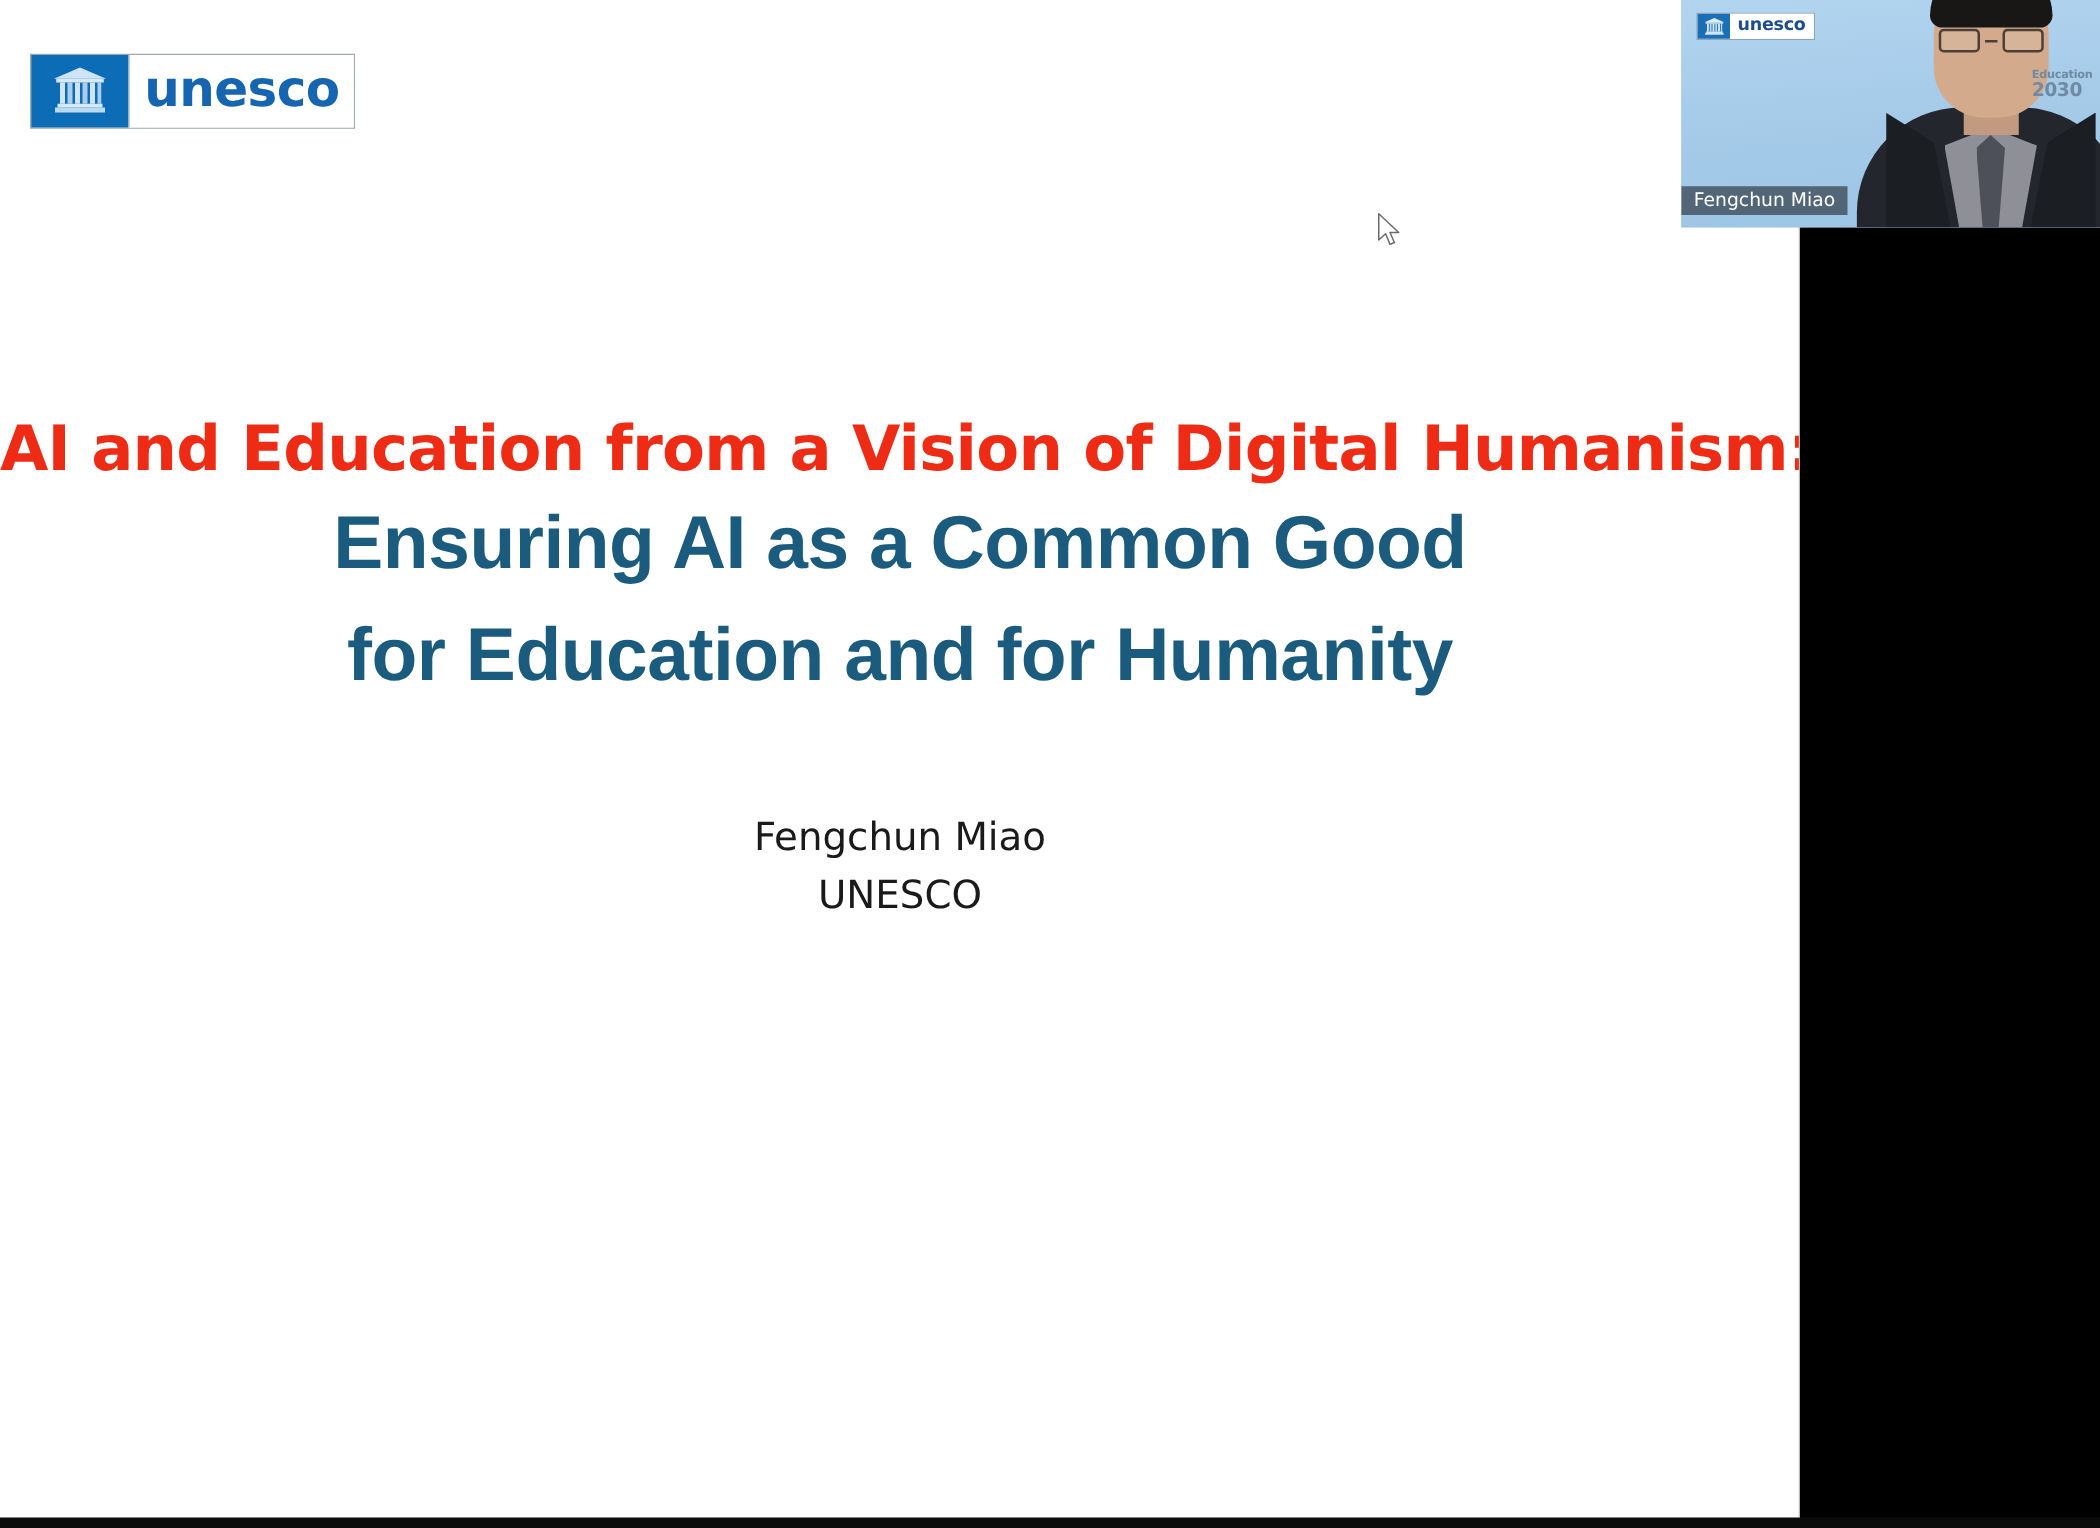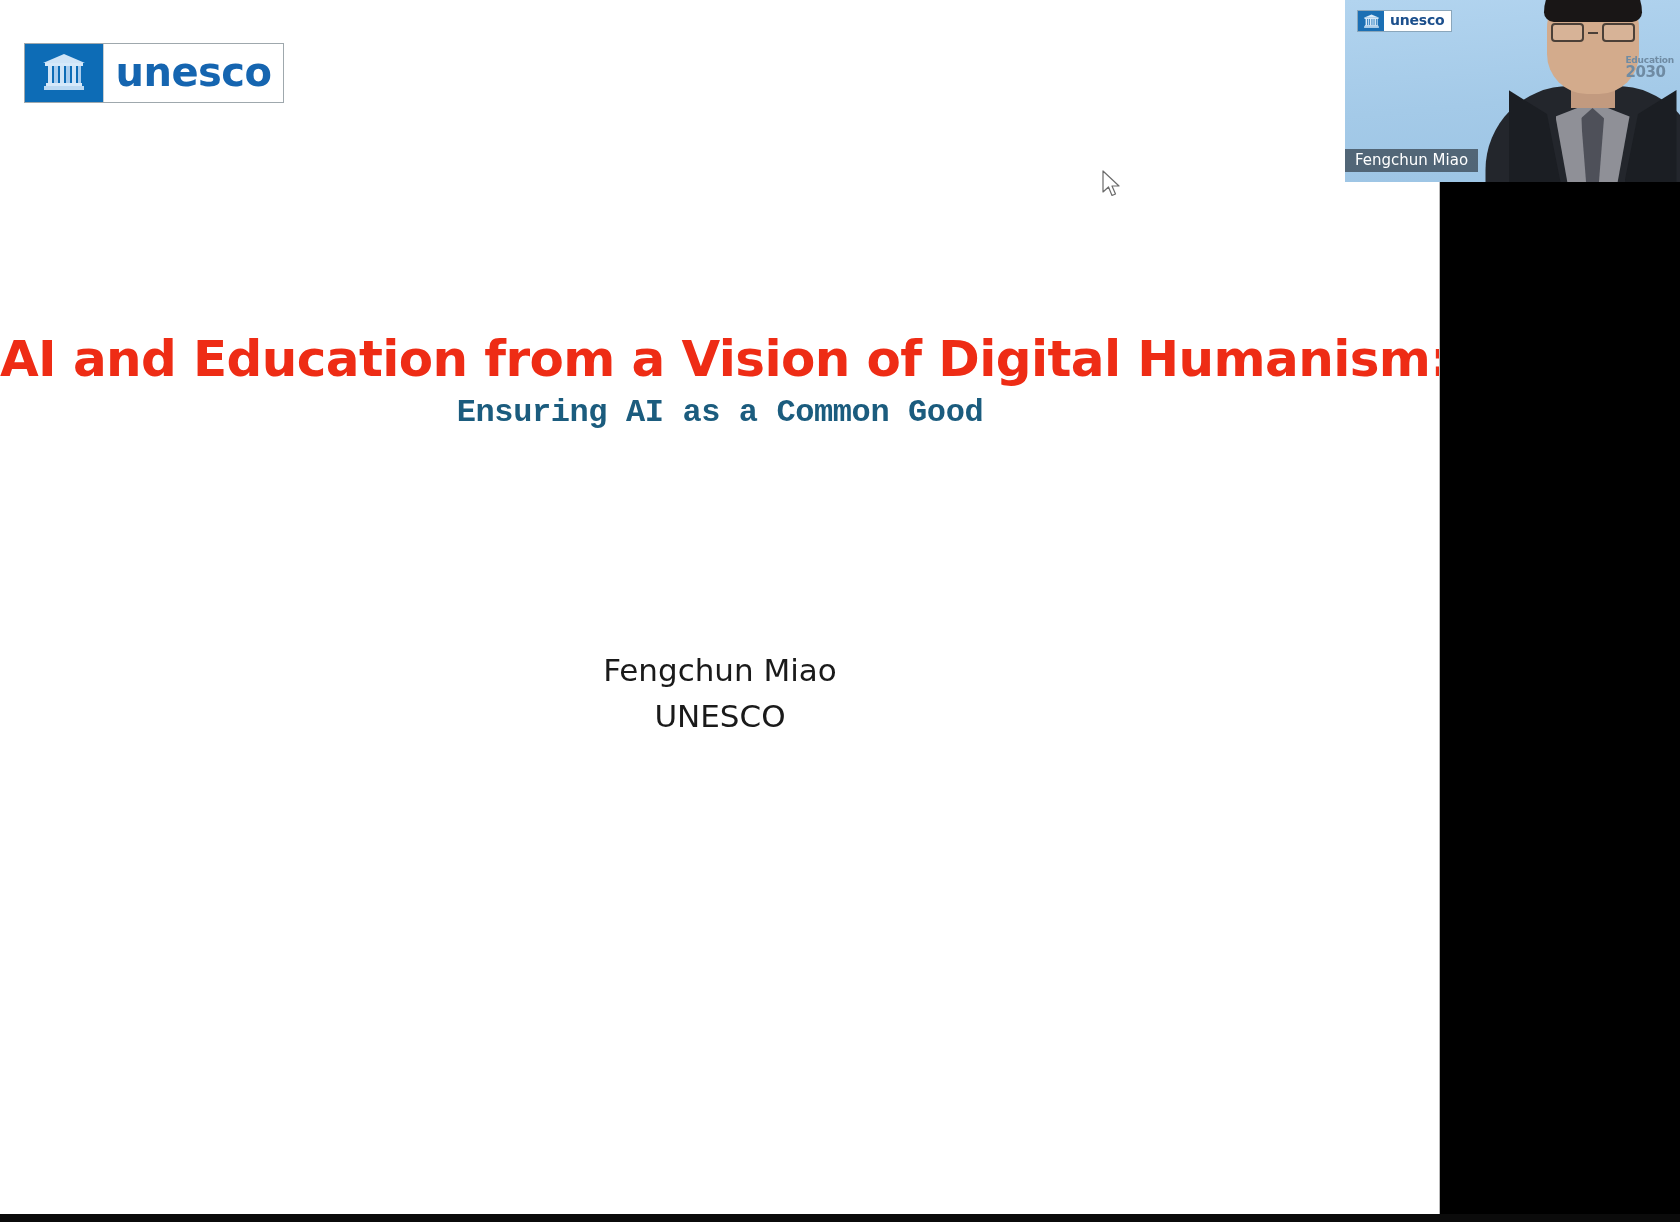--- a/index.html
+++ b/index.html
@@ -81,22 +81,22 @@
     color: #ee2c15;
     font-family: "DejaVu Sans", sans-serif;
     font-size: 50px;
     font-weight: 700;
     line-height: 1.18;
     letter-spacing: -0.6px;
     white-space: nowrap;
   }
   .title-blue {
     color: #1b5c7e;
-    font-family: Liberation Mono, monospace;
-    font-size: 32px;
+    font-family: Liberation Sans, sans-serif;
+    font-size: 60px;
     font-weight: 700;
     line-height: 1.50;
     letter-spacing: -0.4px;
     white-space: nowrap;
   }
 
   
   #presenter-block {
     position: absolute;
     left: 0;
@@ -373,20 +373,21 @@
         </svg>
       </div>
       <div class="wordmark-box">
         <span class="wordmark">unesco</span>
       </div>
     </div>
 
     <div id="title-block">
       <div class="title-red">AI and Education from a Vision of Digital Humanism:</div>
       <div class="title-blue">Ensuring AI as a Common Good</div>
+      <div class="title-blue">for Education and for Humanity</div>
     </div>
 
     <div id="presenter-block">
       <div class="presenter-line">Fengchun Miao</div>
       <div class="presenter-line">UNESCO</div>
     </div>
   </div>
 
   <div id="slide-edge"></div>
   <div id="black-right-strip"></div>

